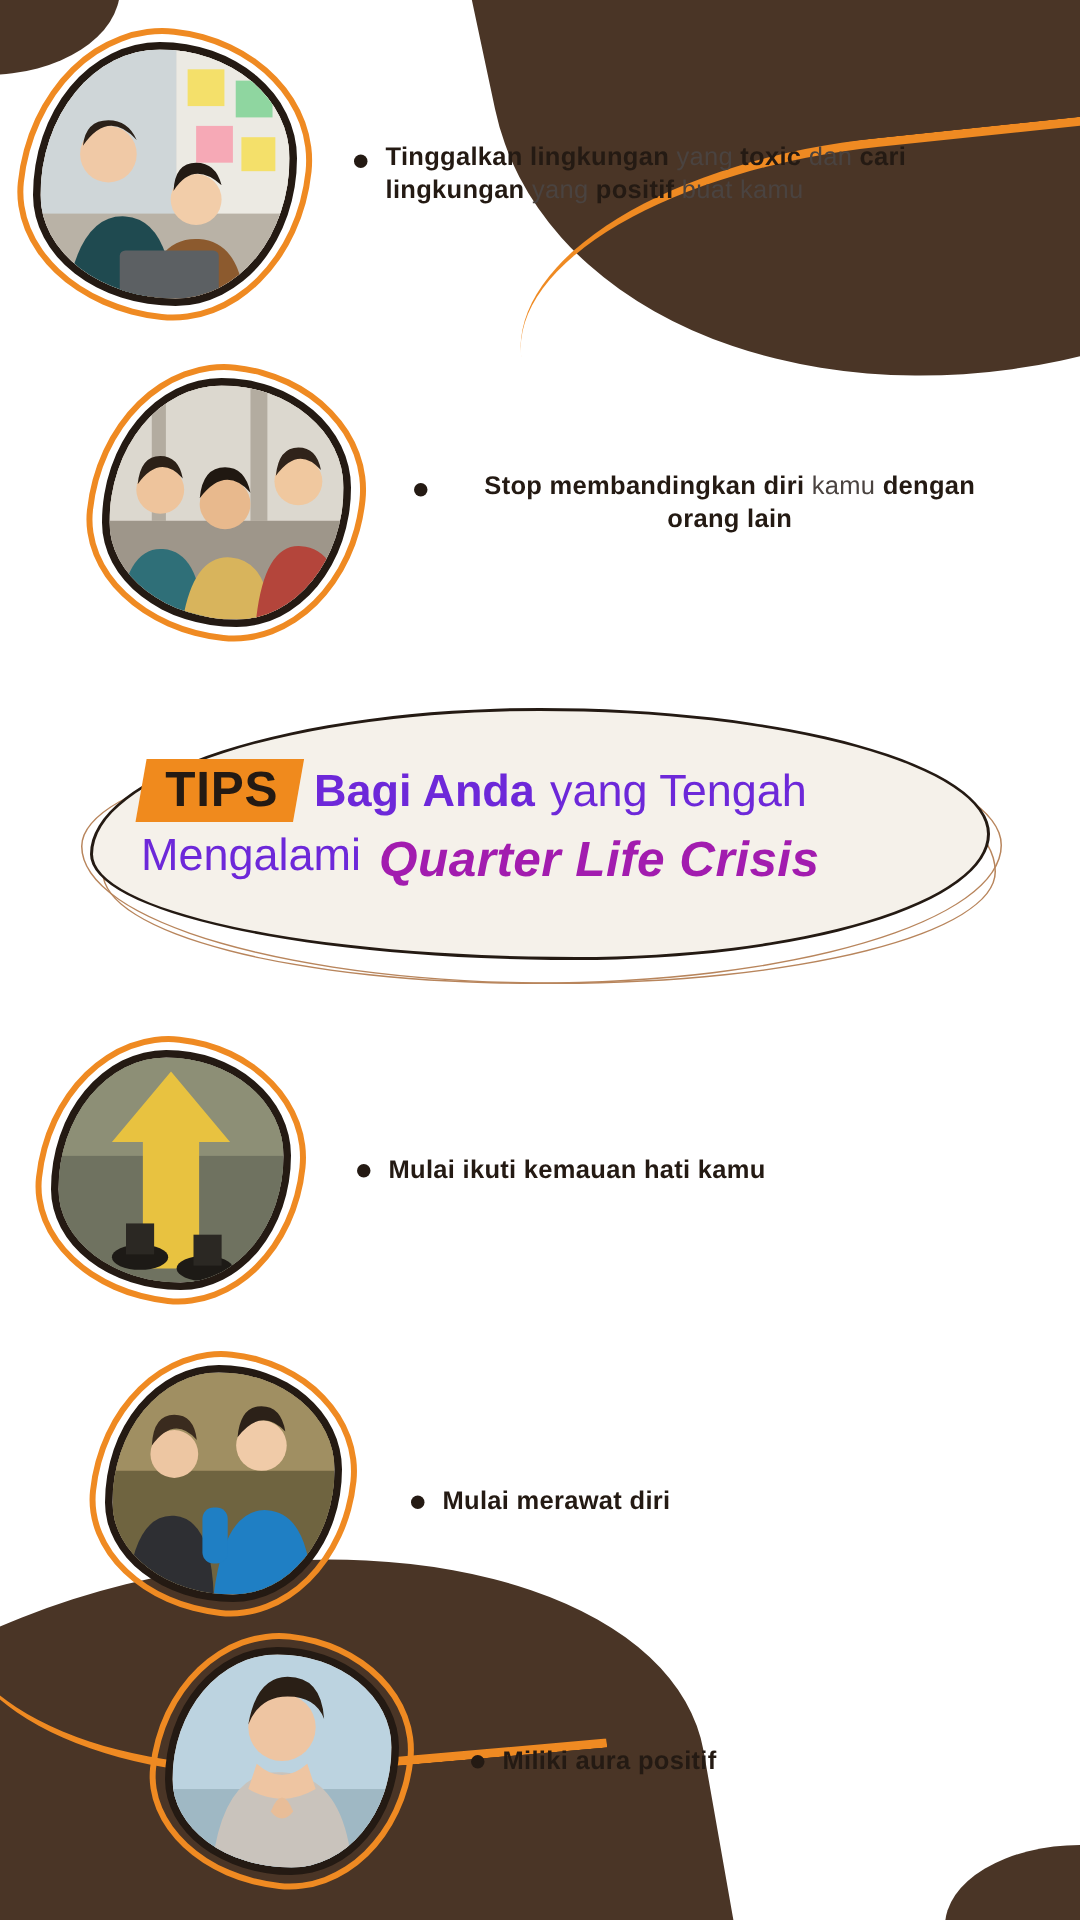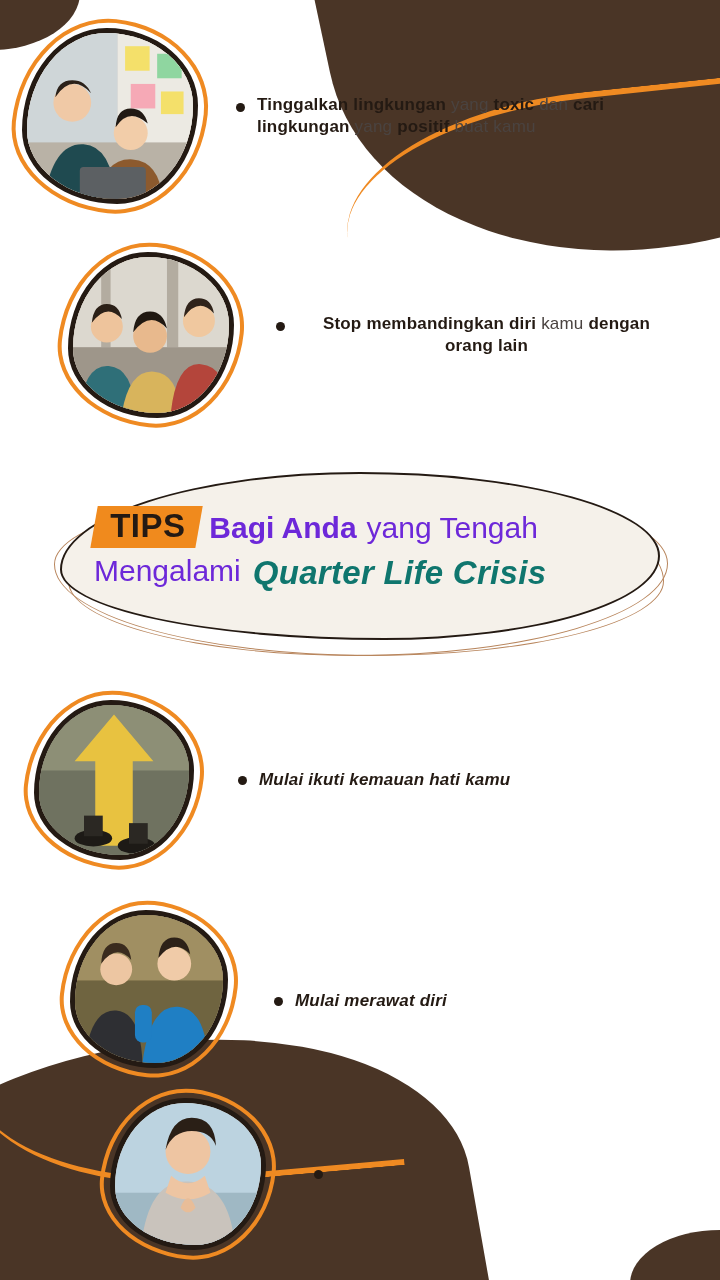--- a/index.html
+++ b/index.html
@@ -101,21 +101,21 @@
   .txt {
     color: #241a13;
     font-size: 17px;
     line-height: 1.32;
     letter-spacing: .2px;
   }
   .txt .b { font-weight: bold; }
   .txt .n { font-weight: normal; color: #4a4340; }
 
   .item-body { display: flex; align-items: flex-start; }
-  .item-body.center { align-items: center; font-style: italic; }
+  .item-body.center { align-items: center; }
 
   
   .blob-zone {
     position: absolute;
     left: 28px; top: 462px;
     width: 664px; height: 220px;
   }
   .blob {
     position: absolute;
     border-radius: 52% 48% 45% 55% / 60% 55% 45% 40%;
@@ -159,21 +159,21 @@
   .t-light { font-weight: normal; color: #6d28d9; }
   .title-line2 {
     margin-top: 6px;
     font-size: 30px;
     display: flex; align-items: flex-start; gap: 12px;
   }
   .qlc {
     font-style: italic;
     font-weight: bold;
     font-size: 33px;
-    color: #0f766e;
+    color: #a21caf;
     letter-spacing: .3px;
   }
 </style>
 </head>
 <body>
 
 <div class="corner corner-tr"></div>
 <div class="corner corner-tr-stripe"></div>
 <div class="corner corner-tl-small"></div>
 <div class="corner corner-bl"></div>
@@ -310,14 +310,15 @@
         <path d="M28 152 q8-70 50-68 q44 2 50 68z" fill="#c9c3bc"></path>
         <circle cx="78" cy="52" r="24" fill="#eec5a2"></circle>
         <path d="M54 50 q6-34 28-34 q24 0 26 30 q-6-16-26-16 q-20 0-28 20z" fill="#2a1f16"></path>
         <path d="M60 78 q18 16 36 0 l6 18 q-24 14-48 0z" fill="#eec5a2"></path>
         <path d="M70 112 q8-20 16 0 q-8 10-16 0z" fill="#e8bd98"></path>
       </svg>
     </div>
   </div>
   <div class="item-body center" style="margin-left:48px; width:340px;">
     <div class="bullet"></div>
+    <div class="txt"><span class="b">Miliki aura positif</span></div>
   </div>
 </div>
 
 </body></html>

